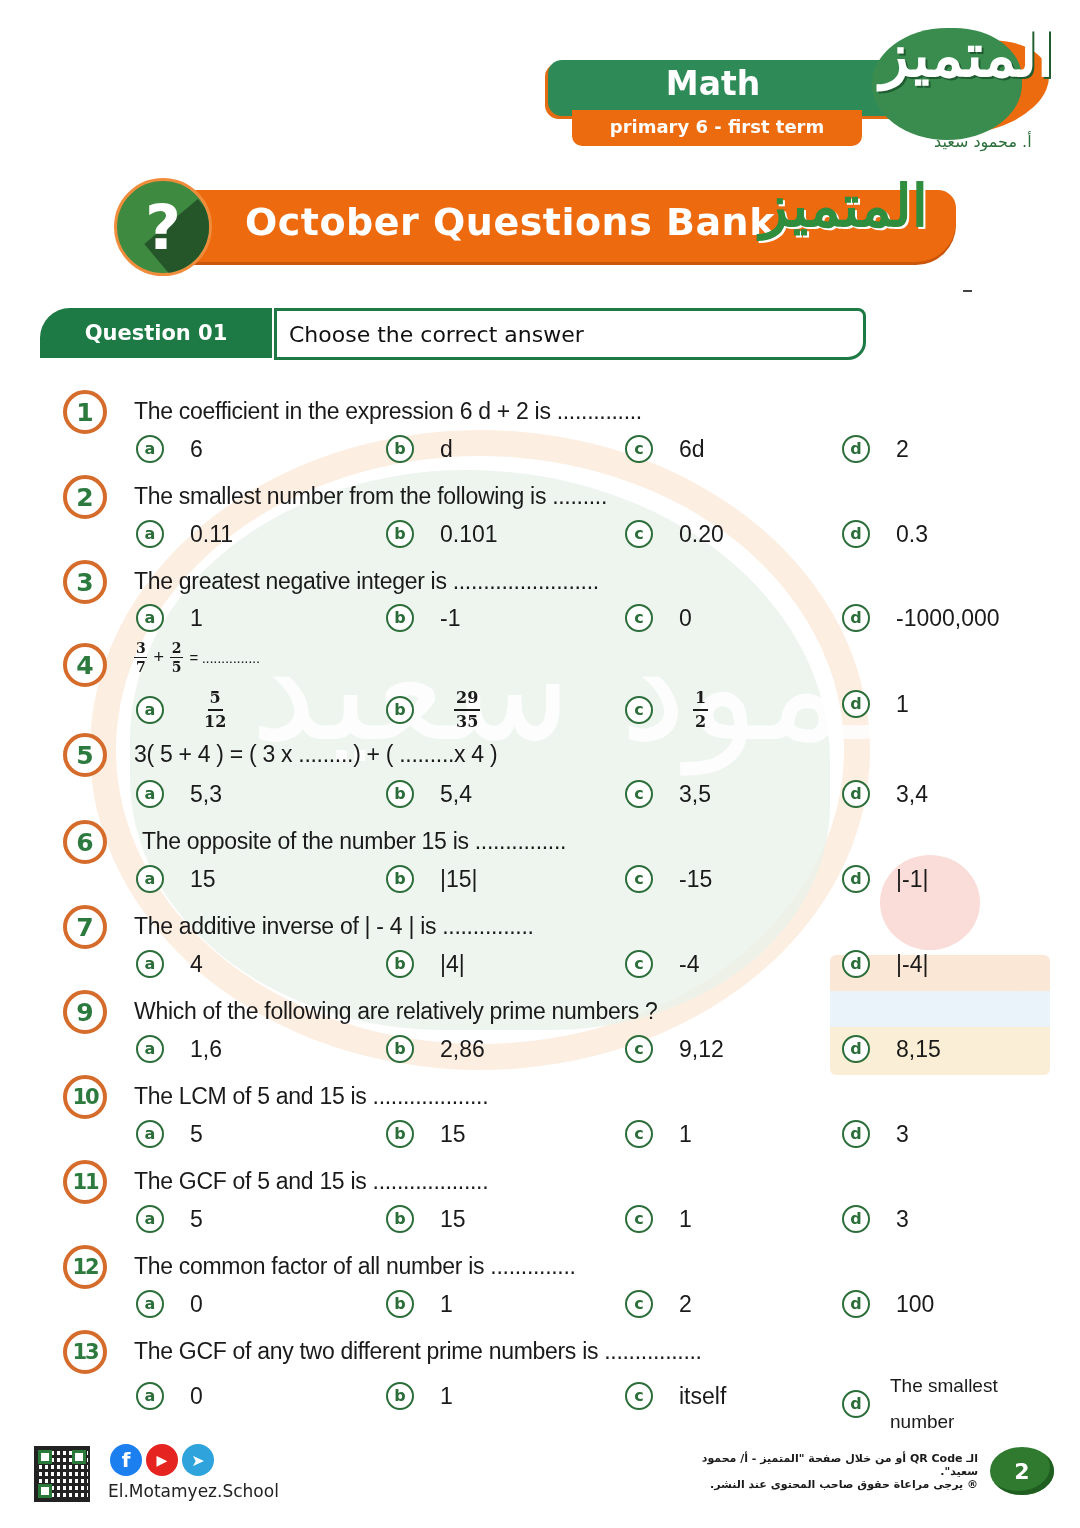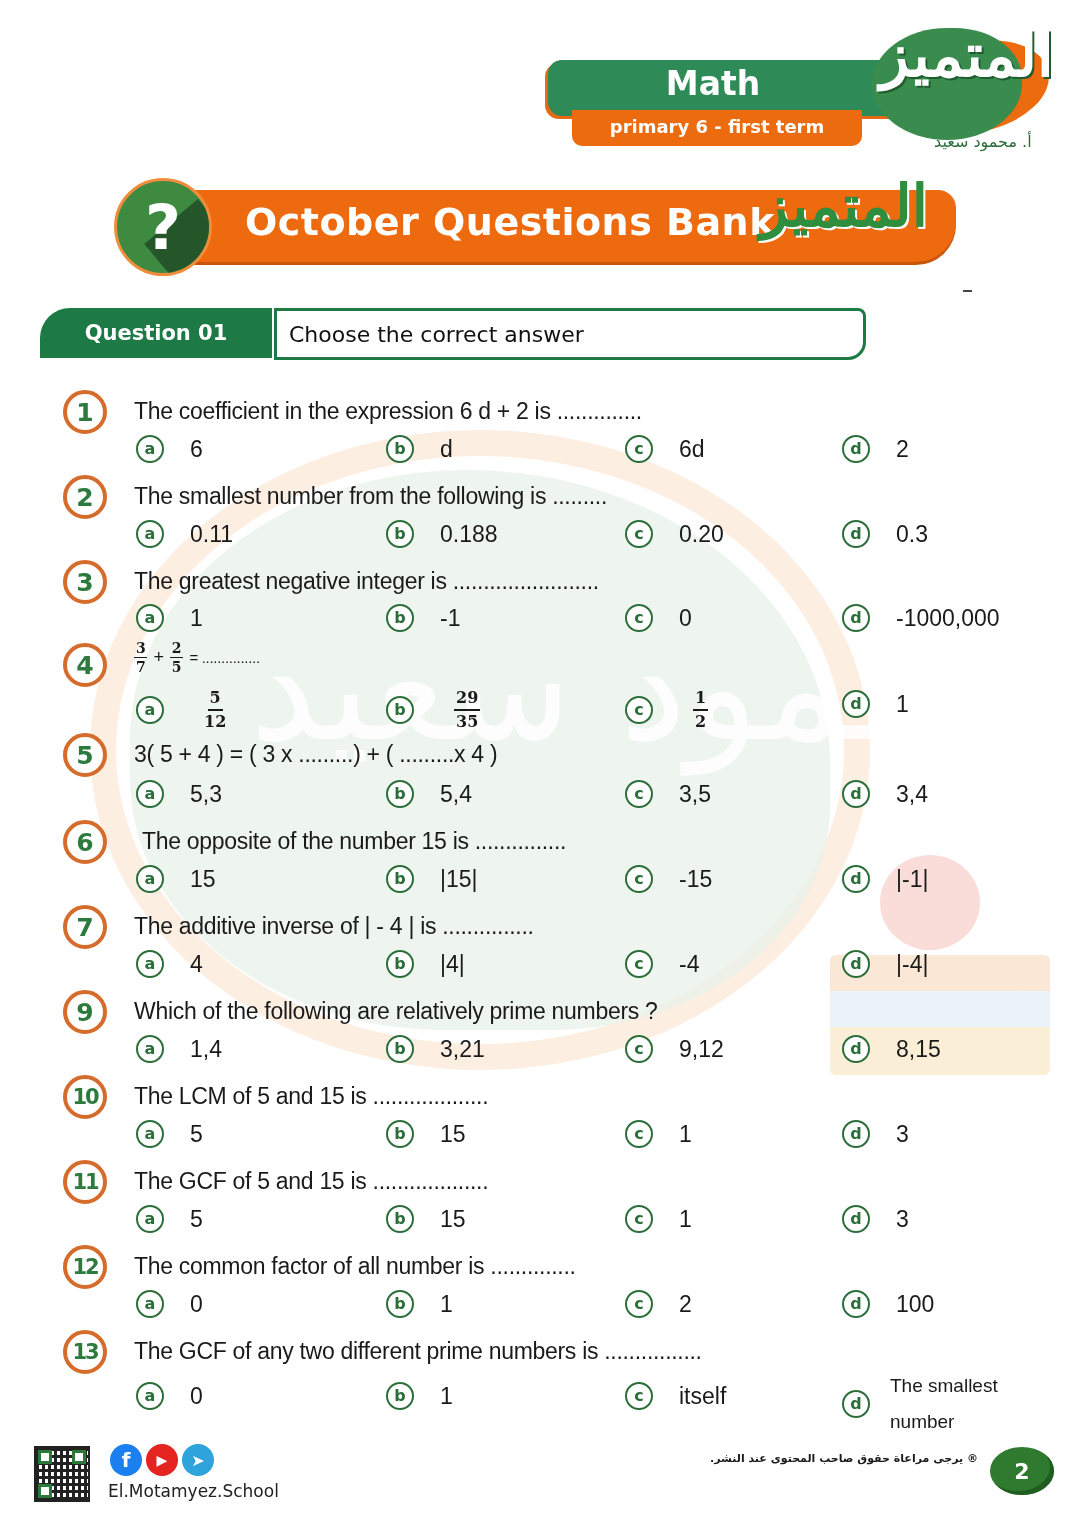--- a/index.html
+++ b/index.html
@@ -163,21 +163,21 @@
     </div>
     <div class="question" style="top: 0px;">
       <div class="qnum" style="top: 475px;">2</div>
       <div class="qtext" style="top: 483px;">The smallest number from the following is .........</div>
       <div class="opt" style="left: 136px; top: 520px;">
         <div class="bubble">a</div>
         <div class="otext">0.11</div>
       </div>
       <div class="opt" style="left: 386px; top: 520px;">
         <div class="bubble">b</div>
-        <div class="otext">0.188</div>
+        <div class="otext">0.101</div>
       </div>
       <div class="opt" style="left: 625px; top: 520px;">
         <div class="bubble">c</div>
         <div class="otext">0.20</div>
       </div>
       <div class="opt" style="left: 842px; top: 520px;">
         <div class="bubble">d</div>
         <div class="otext">0.3</div>
       </div>
     </div>
@@ -294,25 +294,25 @@
       <div class="opt" style="left: 842px; top: 950px;">
         <div class="bubble">d</div>
         <div class="otext">|-4|</div>
       </div>
     </div>
     <div class="question" style="top: 0px;">
       <div class="qnum" style="top: 990px;">9</div>
       <div class="qtext" style="top: 998px;">Which of the following are relatively prime numbers ?</div>
       <div class="opt" style="left: 136px; top: 1035px;">
         <div class="bubble">a</div>
-        <div class="otext">1,4</div>
+        <div class="otext">1,6</div>
       </div>
       <div class="opt" style="left: 386px; top: 1035px;">
         <div class="bubble">b</div>
-        <div class="otext">3,21</div>
+        <div class="otext">2,86</div>
       </div>
       <div class="opt" style="left: 625px; top: 1035px;">
         <div class="bubble">c</div>
         <div class="otext">9,12</div>
       </div>
       <div class="opt" style="left: 842px; top: 1035px;">
         <div class="bubble">d</div>
         <div class="otext">8,15</div>
       </div>
     </div>
@@ -407,15 +407,16 @@
     <span>f</span>
   </div>
 <div class="social" style="left:146px;background:#e52320;font-size:14px">
     <span>▶</span>
   </div>
 <div class="social" style="left:182px;background:#2ea3dc;font-size:16px">
     <span>➤</span>
   </div>
 <div class="site">El.Motamyez.School</div>
 <div class="footer-ar">
+  <div>الـ QR Code أو من خلال صفحة "المتميز - أ/ محمود سعيد".</div>
   <div>® يرجى مراعاة حقوق صاحب المحتوى عند النشر.</div>
 </div>
 <div class="page-num">2</div>
 
 </body></html>

